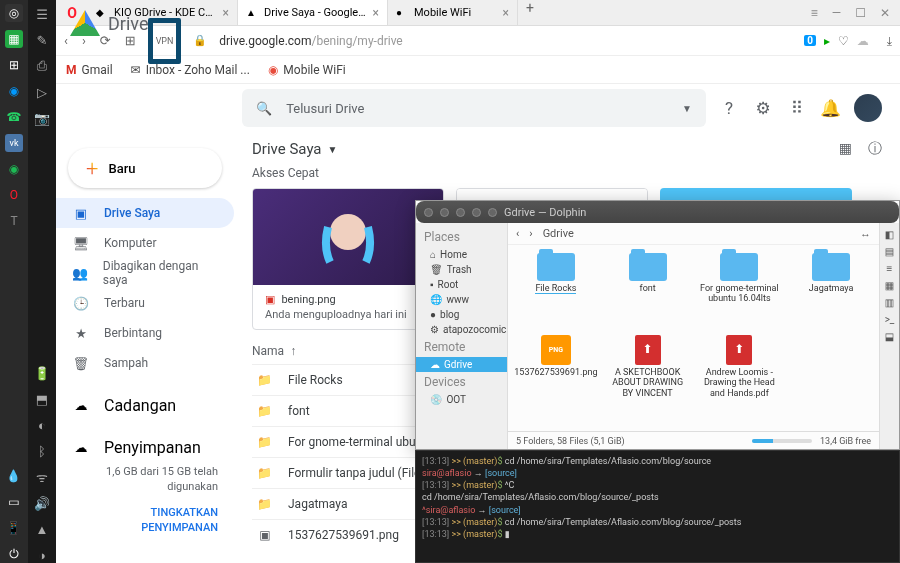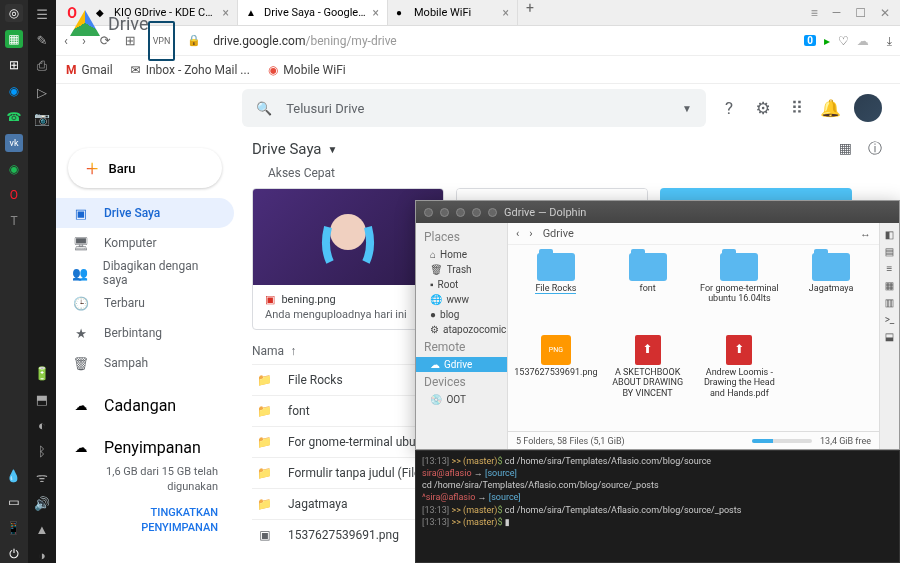--- a/index.html
+++ b/index.html
@@ -25,21 +25,21 @@
 .tab .fav { width: 12px; height: 12px; font-size:10px;}
 .tab .tl { flex: 1; white-space: nowrap; overflow: hidden; text-overflow: ellipsis; font-size:11px;}
 .tab .x { color: #888; font-size: 12px; }
 .newtab { padding: 0 8px; color: #666; font-size:14px;}
 .titlebar-sp { flex: 1; }
 .wctrl { display: flex; gap: 14px; padding: 0 10px; color: #888; font-size:12px;}
 
 
 .urlbar { height: 30px; display: flex; align-items: center; padding: 0 8px; gap: 12px; border-bottom: 1px solid #eee; font-size: 12px; color: #555; }
 .urlbar .nav { display: flex; gap: 14px; font-size: 13px; color: #666;}
-.vpn { font-size: 9px; border: 2px solid #0c4a6e; padding: 13px 3px; color: #666; border-radius:2px;text-align:right;}
+.vpn { font-size: 9px; border: 5px solid #0c4a6e; padding: 13px 3px; color: #666; border-radius:2px;text-align:right;}
 .lock { color: #2a9d2a; font-size:11px;}
 .url { flex: 1; color: #333; font-size:12px;}
 .url .dim { color: #999; }
 .urlicons { display:flex; gap:8px; align-items:center; font-size:12px;}
 .badge0 { background:#0099ff;color:#fff;border-radius:2px;padding:0 3px;font-size:10px;font-weight:bold;}
 
 
 .bmbar { height: 28px; display: flex; align-items: center; padding: 0 10px; gap: 18px; border-bottom: 1px solid #eee; font-size: 12px; color: #444;}
 .bmbar .bm { display:flex;align-items:center;gap:5px;}
 
@@ -61,47 +61,47 @@
 .drive-main { flex: 1; position:relative;}
 .search-row { height:48px;display:flex;align-items:center;gap:12px;padding-right:18px;}
 .search { flex:1;height:38px;background:#f1f3f4;border-radius:6px;display:flex;align-items:center;padding:0 14px;gap:14px;color:#5f6368;font-size:13px;margin-left:8px;}
 .search .dd{margin-left:auto;font-size:10px;}
 .hdr-ic { width:22px;height:22px;color:#5f6368;font-size:17px;display:flex;align-items:center;justify-content:center;}
 .avatar { width:28px;height:28px;border-radius:50%;background:linear-gradient(135deg,#2c3e50,#34495e);}
 
 .drive-body { padding: 8px 18px 0 18px; height:calc(100% - 48px); overflow:hidden;}
 .crumb { font-size:15px;color:#3c4043;display:flex;align-items:center;gap:6px;margin-bottom:8px;}
 .viewic{margin-left:auto;display:flex;gap:16px;color:#5f6368;font-size:14px;}
-.sec-h { font-size:12px;color:#5f6368;margin:6px 16px 8px;}
+.sec-h { font-size:12px;color:#5f6368;margin:6px 0 8px;}
 .qa-row { display:flex;gap:12px;}
 .qa-card { width:192px;border:1px solid #dadce0;border-radius:4px;overflow:hidden;}
 .qa-thumb { height:96px;background:linear-gradient(135deg,#4a2d7a,#2d1b4a);display:flex;align-items:center;justify-content:center;}
 .qa-thumb2{height:96px;background:#fff;}
 .qa-meta { padding:8px 12px;font-size:11px;color:#5f6368;}
 .qa-meta .fn{color:#3c4043;margin-bottom:2px;display:flex;align-items:center;gap:6px;}
 .name-h { font-size:12px;color:#5f6368;margin:14px 0 6px;display:flex;align-items:center;gap:6px;}
 .file-row { display:flex;align-items:center;gap:14px;padding:8px 4px;border-top:1px solid #eee;font-size:12px;color:#3c4043;}
 .fic{width:18px;text-align:center;color:#5f6368;}
 
 
 .dolphin { position:absolute; left:415px; top:200px; width:485px; height:250px; background:#fcfcfc; border:1px solid #999; box-shadow:0 4px 18px rgba(0,0,0,.3); display:flex;flex-direction:column;font-size:11px;z-index:5;}
-.d-title { height:22px;background:linear-gradient(#555,#444);color:#ccc;display:flex;align-items:center;padding:0 8px;gap:7px;font-size:11px;}
+.d-title { height:22px;background:linear-gradient(#555,#444);color:#ccc;display:flex;align-items:center;padding:0 8px;gap:7px;font-size:11px;border-radius:8px;}
 .d-dot{width:9px;height:9px;border-radius:50%;background:#666;border:1px solid #888;}
 .d-body { flex:1;display:flex;overflow:hidden;}
 .d-side { width:92px;background:#efefef;border-right:1px solid #ddd;padding:4px 0;font-size:10px;color:#444;}
 .d-sh { padding:3px 8px;color:#888;font-size:12px;}
 .d-si { padding:2px 8px 2px 14px;display:flex;align-items:center;gap:4px;}
 .d-si.active{background:#3daee9;color:#fff;}
 .d-main{flex:1;display:flex;flex-direction:column;}
 .d-crumb{height:22px;display:flex;align-items:center;padding:0 8px;gap:10px;color:#555;border-bottom:1px solid #eee;}
 .d-grid{flex:1;display:grid;grid-template-columns:repeat(4,1fr);padding:6px 4px;gap:2px 4px;overflow:hidden;}
 .d-item{display:flex;flex-direction:column;align-items:center;text-align:center;font-size:9px;color:#333;line-height:1.15;padding:2px;}
 .d-folder{width:38px;height:28px;background:#5ab8f0;border-radius:3px;position:relative;margin-bottom:2px;}
 .d-folder:before{content:'';position:absolute;top:-4px;left:2px;width:14px;height:6px;background:#5ab8f0;border-radius:2px 2px 0 0;}
-.d-png{width:30px;height:30px;background:#ff9800;border-radius:3px;color:#fff;font-size:7px;font-weight:normal;display:flex;align-items:center;justify-content:center;margin-bottom:2px;}
+.d-png{width:30px;height:30px;background:#ff9800;border-radius:3px;color:#fff;font-size:7px;font-weight:bold;display:flex;align-items:center;justify-content:center;margin-bottom:2px;}
 .d-pdf{width:26px;height:30px;background:#d32f2f;border-radius:2px;color:#fff;font-size:12px;display:flex;align-items:center;justify-content:center;margin-bottom:2px;}
 .d-status{height:18px;border-top:1px solid #ddd;display:flex;align-items:center;padding:4px 8px;font-size:9px;color:#555;gap:8px;}
 .d-bar{flex:1;}
 .d-prog{width:60px;height:4px;background:#ddd;border-radius:2px;overflow:hidden;}
 .d-prog>div{height:100%;width:35%;background:#3daee9;}
 .d-rside{width:20px;background:#efefef;border-left:1px solid #ddd;display:flex;flex-direction:column;align-items:center;gap:6px;padding-top:6px;font-size:10px;color:#555;}
 
 
 .term { position:absolute; left:415px; top:450px; width:485px; height:113px; background:#1c1c1c; color:#ccc; font-family:monospace;font-size:9px;padding:4px 6px;z-index:5;line-height:1.35;overflow:hidden;border:1px solid #333;}
 .term .t{color:#888;}
@@ -450,17 +450,18 @@
         <span>▥</span>
         <span>&gt;_</span>
         <span>⬓</span>
     </div>
   </div>
 </div>
 
 <div class="term">
 <div><span class="t">[13:13]</span> <span class="y">&gt;&gt; (master)</span><span class="g">$</span>  <span>cd /home/sira/Templates/Aflasio.com/blog/source</span></div>
 <div><span class="p">sira@aflasio</span> <span>→</span> <span class="b">[source]</span></div>
+<div><span class="t">[13:13]</span> <span class="y">&gt;&gt; (master)</span><span class="g">$</span> <span>^C</span></div>
 <div> <span>cd /home/sira/Templates/Aflasio.com/blog/source/_posts</span></div>
 <div><span class="p">^sira@aflasio</span> <span>→</span> <span class="b">[source]</span></div>
 <div><span class="t">[13:13]</span> <span class="y">&gt;&gt; (master)</span><span class="g">$</span>  <span>cd /home/sira/Templates/Aflasio.com/blog/source/_posts</span></div>
 <div><span class="t">[13:13]</span> <span class="y">&gt;&gt; (master)</span><span class="g">$</span> <span>▮</span></div>
 </div>
 
 </body></html>

